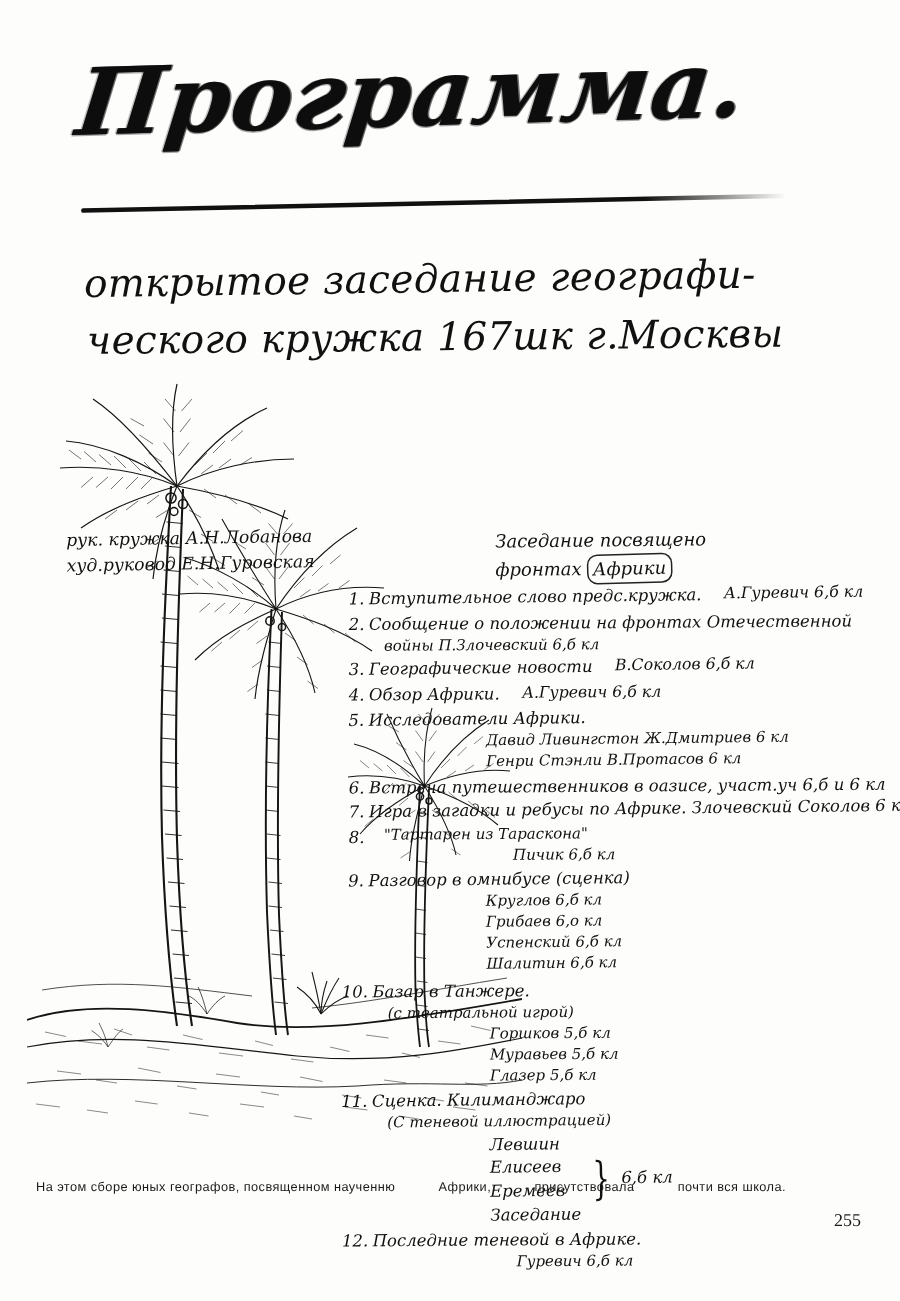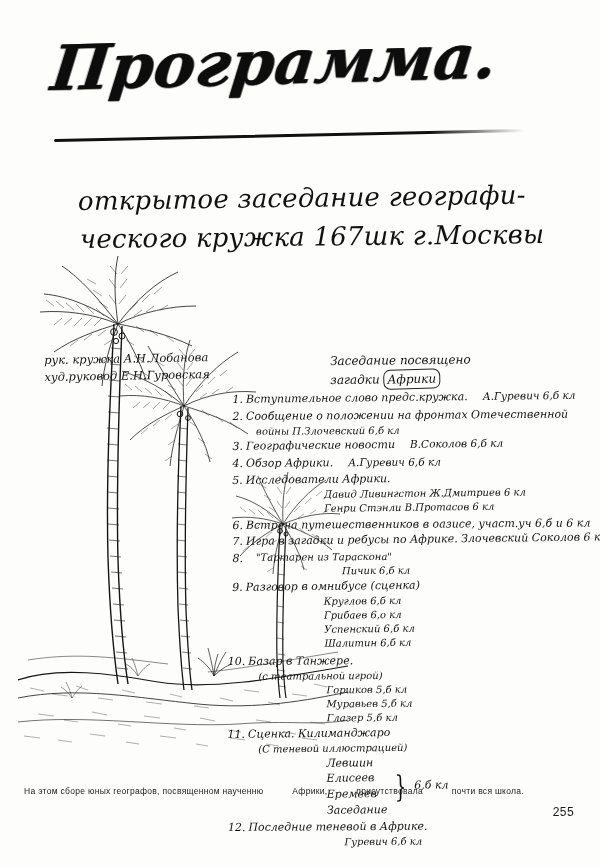--- a/index.html
+++ b/index.html
@@ -61,23 +61,22 @@
     height: 3px;
     background: linear-gradient(90deg, #111 0%, #111 80%, rgba(17,17,17,0) 100%);
     transform: rotate(-1.2deg);
     border-radius: 2px;
   }
 
   
   .subtitle {
     position: absolute;
     left: 56px;
-    top: 183px;
+    top: 172px;
     width: 500px;
-    margin-left: 22px;
   }
   .subtitle .line {
     font-family: "DejaVu Serif", serif;
     font-style: italic;
     font-size: 26px;
     line-height: 1.45;
     color: #111;
     transform: rotate(-0.8deg);
     transform-origin: left center;
     white-space: nowrap;
@@ -194,21 +193,21 @@
     color: #1a1a1a;
     display: flex;
     justify-content: space-between;
   }
   .footer span { white-space: nowrap; }
 
   .page-number {
     position: absolute;
     right: 26px;
     top: 806px;
-    font-family: Liberation Mono, monospace;
+    font-family: Liberation Serif, serif;
     font-size: 12px;
     color: #1a1a1a;
     text-align: center;
   }
 </style>
 </head>
 <body>
 
 <div class="page">
 
@@ -509,21 +508,21 @@
   </svg>
 
   <div class="credits">
     <div>рук. кружка А.Н.Лобанова</div>
     <div>худ.руковод Е.Н.Гуровская</div>
   </div>
 
   <div class="dedication">
     <div>Заседание посвящено</div>
     <div>
-      <span>загадки</span>
+      <span>фронтах</span>
       <span class="word-boxed">Африки</span>
     </div>
   </div>
 
   <div class="program">
 
     <div class="prog-item rot-a">
       <span class="prog-num">1.</span>
       <span class="prog-title">Вступительное слово предс.кружка.</span>
       <span class="prog-perf">А.Гуревич 6,б кл</span>

